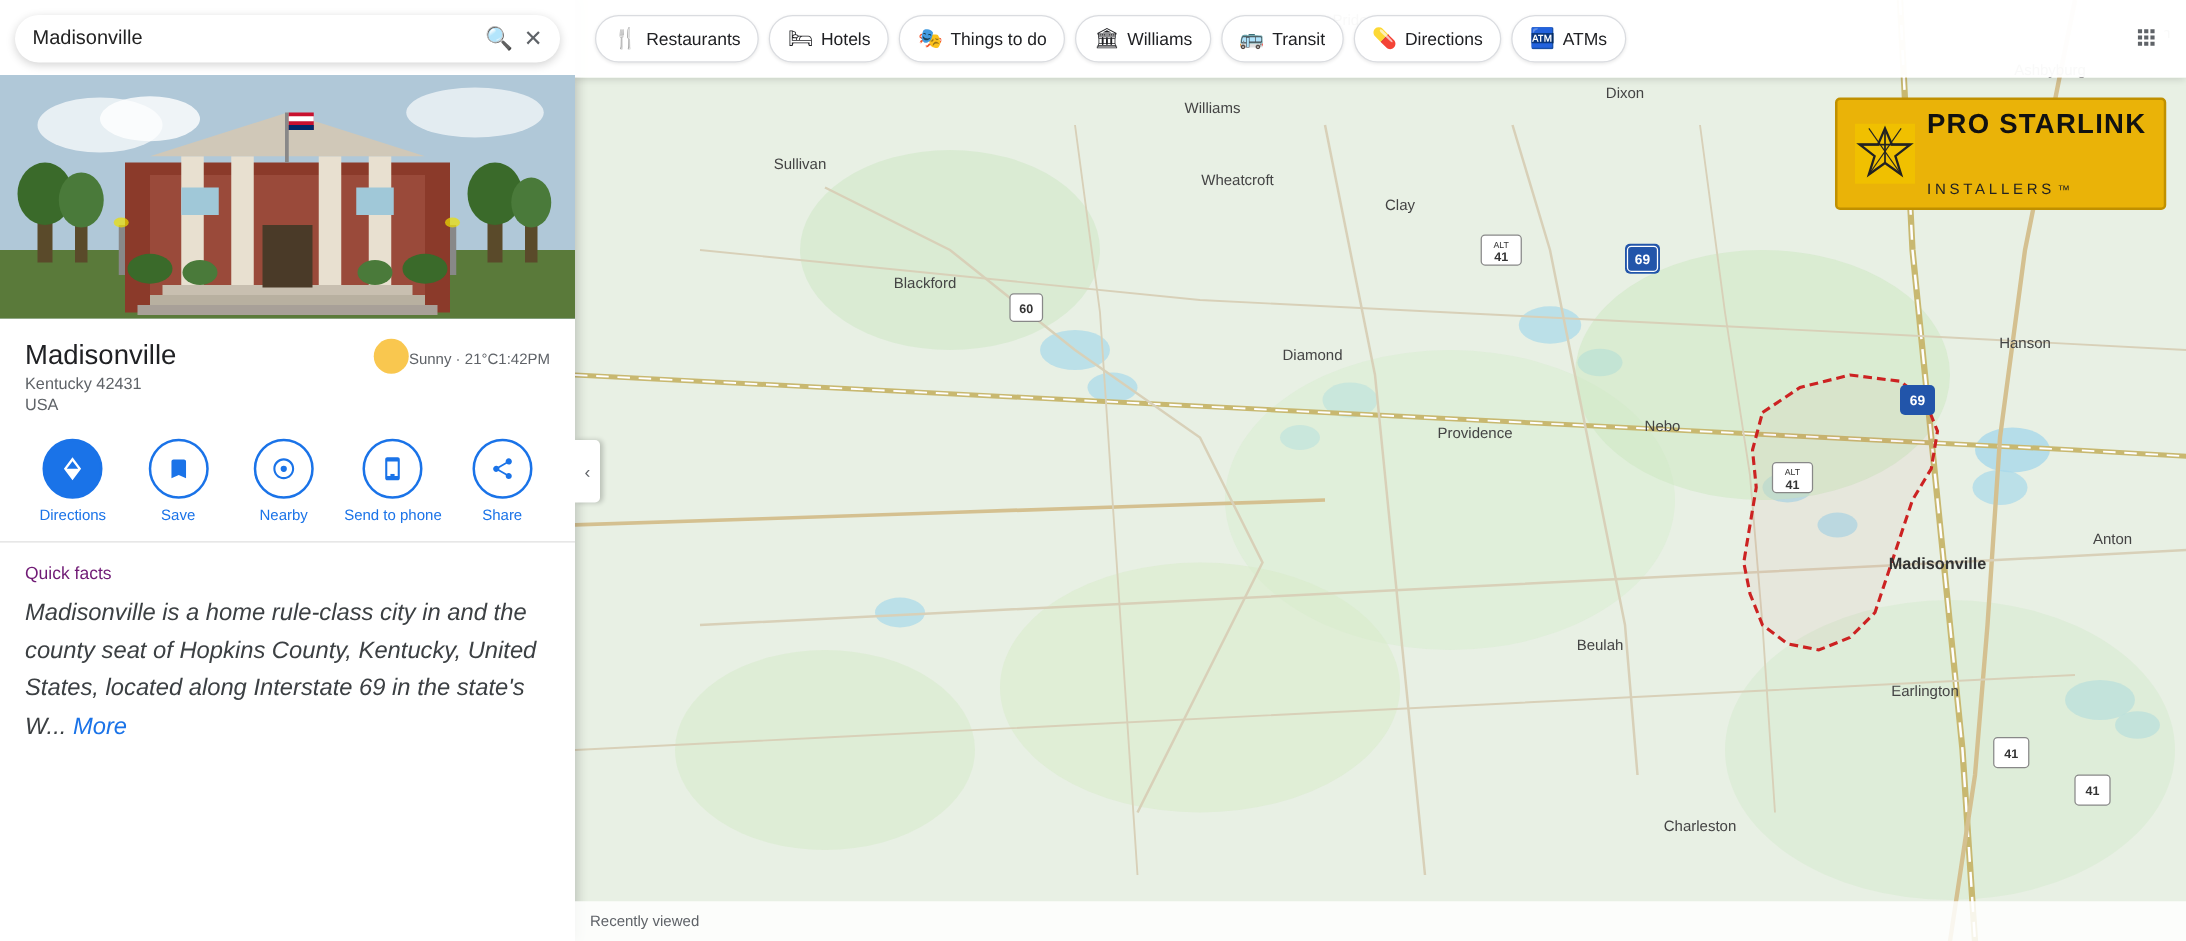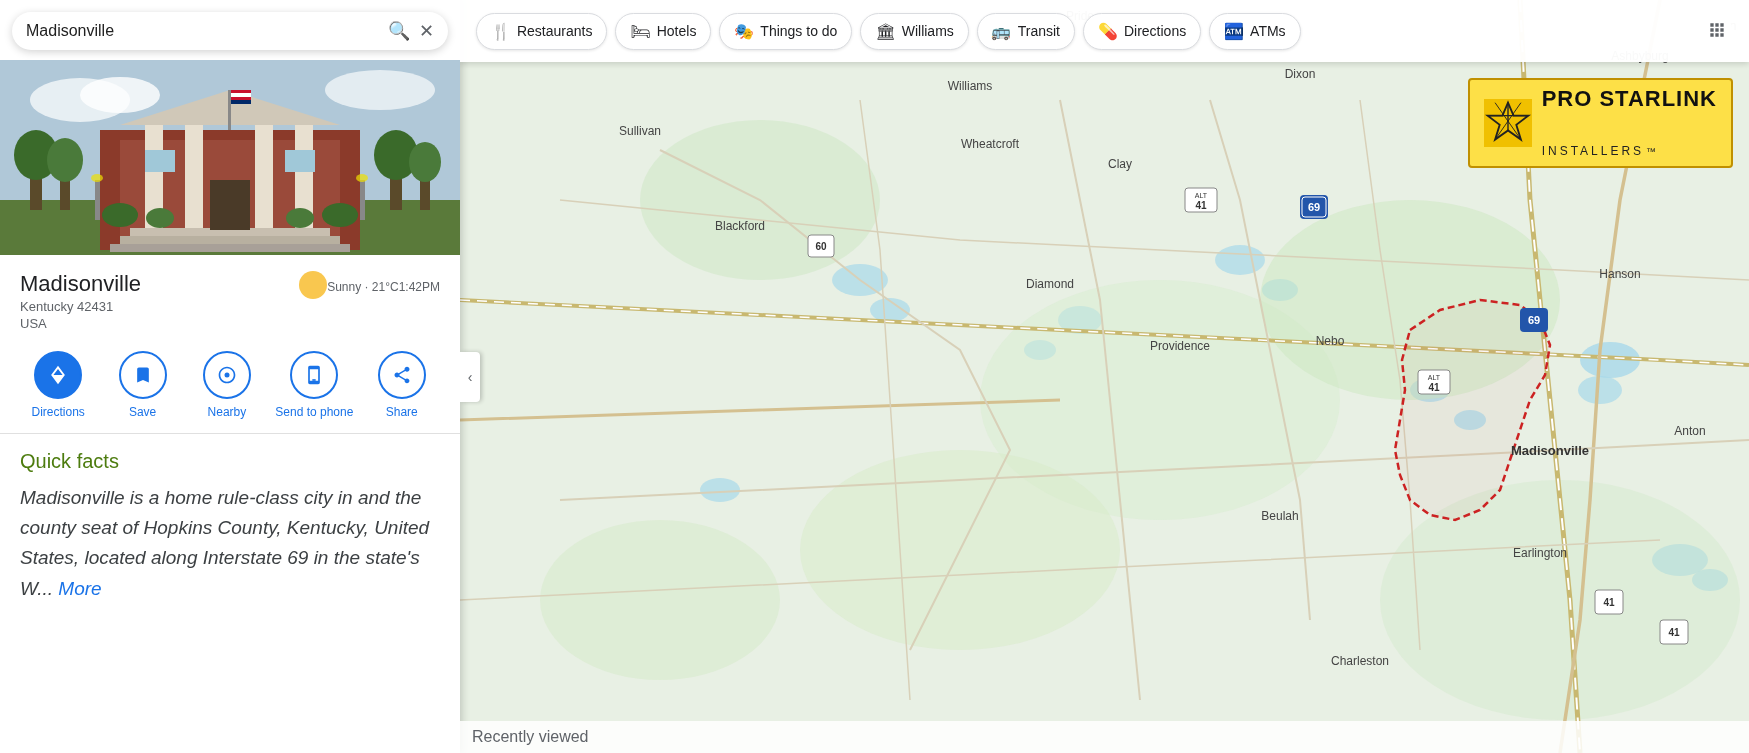--- a/index.html
+++ b/index.html
@@ -107,21 +107,21 @@
       color: #1a73e8;
       text-align: center;
       line-height: 1.3;
     }
 
     
     .divider { height: 1px; background: #e0e0e0; margin: 0 0; }
 
     
     #quick-facts { padding: 16px 20px; }
-    #quick-facts h2 { font-size: 20px; font-weight: 500; color: #4d7c0f; margin-bottom: 10px; }
+    #quick-facts h2 { font-size: 14px; font-weight: 500; color: #701a75; margin-bottom: 10px; }
     #quick-facts p { font-size: 19px; color: #3c4043; line-height: 1.6; font-style: italic; }
     #quick-facts .more-link { color: #1a73e8; cursor: pointer; text-decoration: none; }
 
     
     #map-area {
       flex: 1;
       position: relative;
       overflow: hidden;
     }
 
@@ -198,21 +198,21 @@
       height: 100%;
       position: absolute;
       top: 0; left: 0;
     }
 
     
     #ad-banner {
       position: absolute;
       top: 78px; right: 16px;
       z-index: 15;
-      background: #fde047;
+      background: #eab308;
       border: 2px solid #c09000;
       padding: 8px 14px;
       display: flex;
       align-items: center;
       gap: 10px;
       border-radius: 4px;
     }
     #ad-banner .star-logo {
       width: 48px; height: 48px;
       display: flex; align-items: center; justify-content: center;
@@ -234,21 +234,21 @@
 
     
     #bottom-bar {
       position: absolute;
       bottom: 0; left: 0; right: 0;
       height: 28px;
       background: rgba(255,255,255,0.85);
       display: flex;
       align-items: center;
       padding: 16px 12px;
-      font-size: 16px;
+      font-size: 12px;
       color: #5f6368;
       z-index: 20;
     }
   </style>
 </head>
 <body>
 
 <div id="left-panel">
 
   <div id="search-bar">

